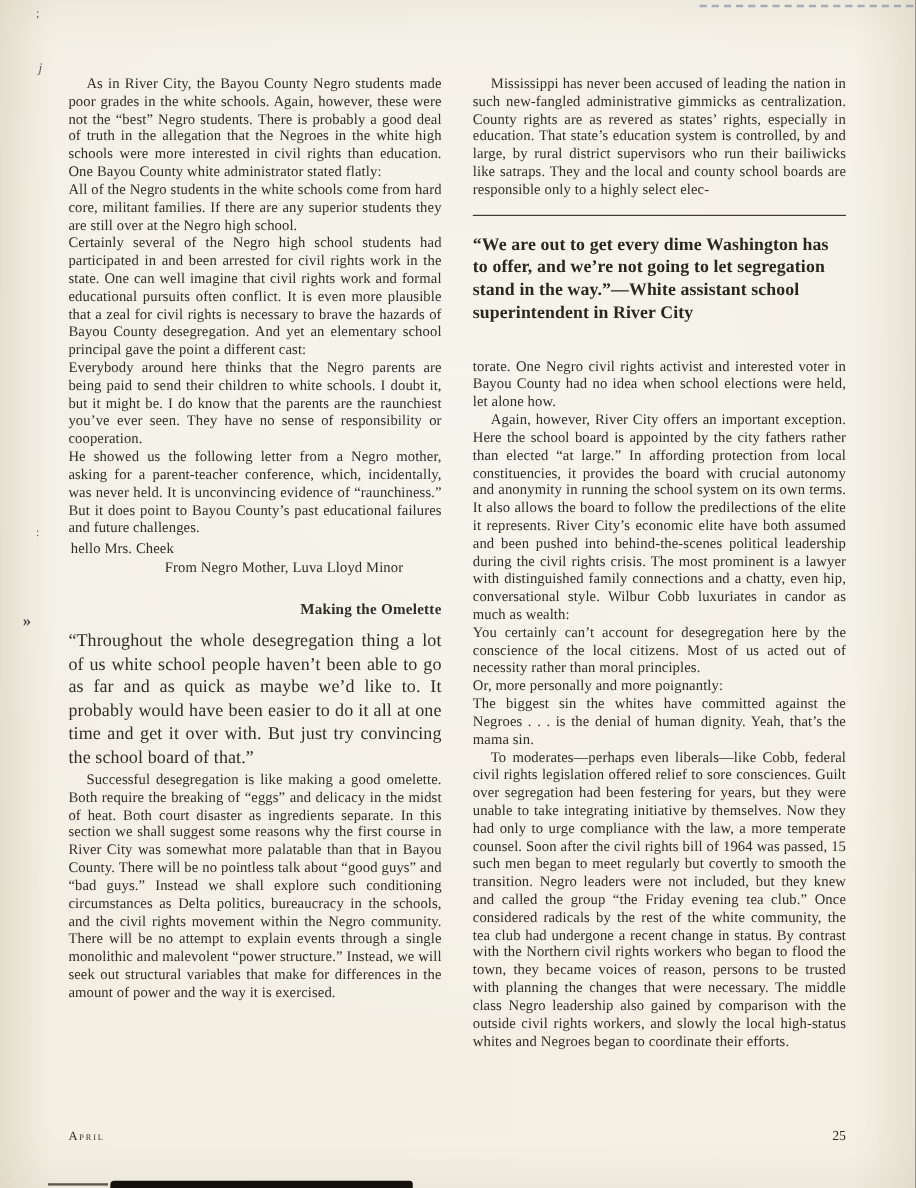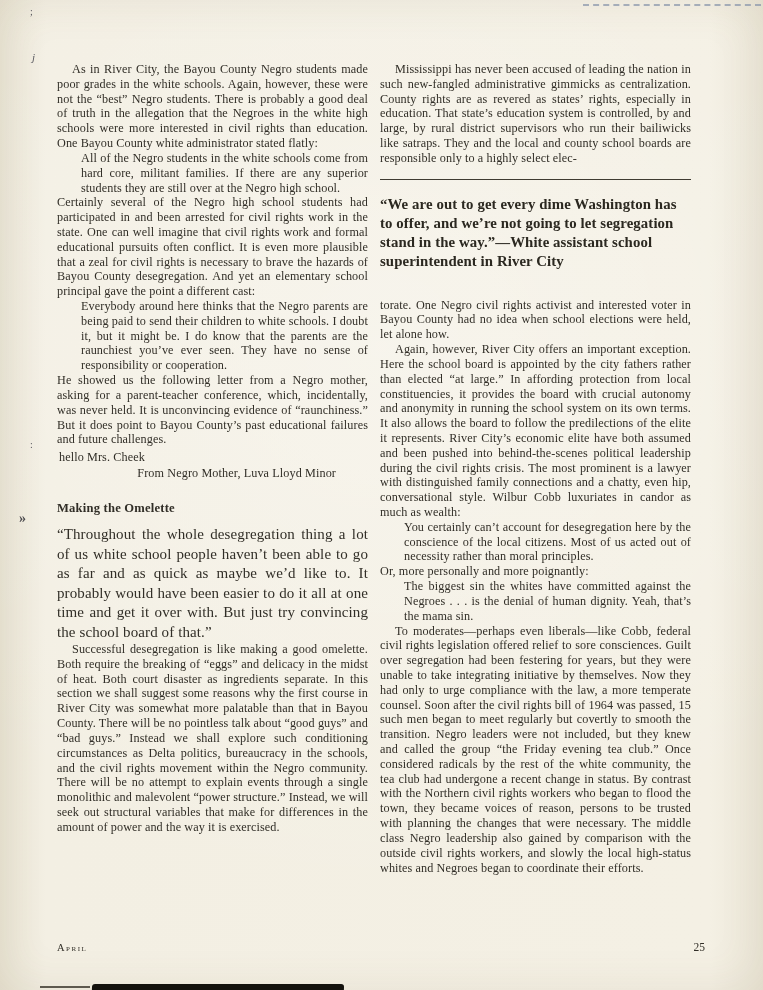--- a/index.html
+++ b/index.html
@@ -18,43 +18,43 @@
       linear-gradient(90deg, #e9e4d4 0%, #f3efe3 6%, #f4f0e4 93%, #ebe6d7 100%);
     box-shadow: inset 0 0 46px rgba(120,100,60,0.10);
   }
 
   .columns {
     position: absolute;
     top: 62px;
     left: 57px;
     width: 648px;
     display: flex;
-    gap: 12px;
+    gap: 26px;
   }
   .col {
     flex: 0 0 311px;
     width: 311px;
     font-size: 12.2px;
     line-height: 1.215;
     text-align: justify;
     letter-spacing: 0.1px;
   }
 
   p { margin: 0; }
   .indent { text-indent: 15px; }
-  .bq { margin-left: 24px; }
+  .bq { margin-left: 0; }
 
   .letter { margin: 3px 0 5px 2px; }
   .letter-body { text-indent: 9px; }
   .signature { text-align: right; padding-right: 32px; margin-top: 1px; }
 
   .section-heading {
     font-size: 12.6px;
     font-weight: bold;
-    text-align: left;
+    text-align: right;
     letter-spacing: 0.2px;
     margin: 20px 0 9px 0;
   }
   .epigraph { font-size: 15px; line-height: 1.3; }
   .attribution {
     font-style: italic;
     text-align: right;
     font-size: 11.3px;
     margin: 2px 4px 10px 0;
   }

